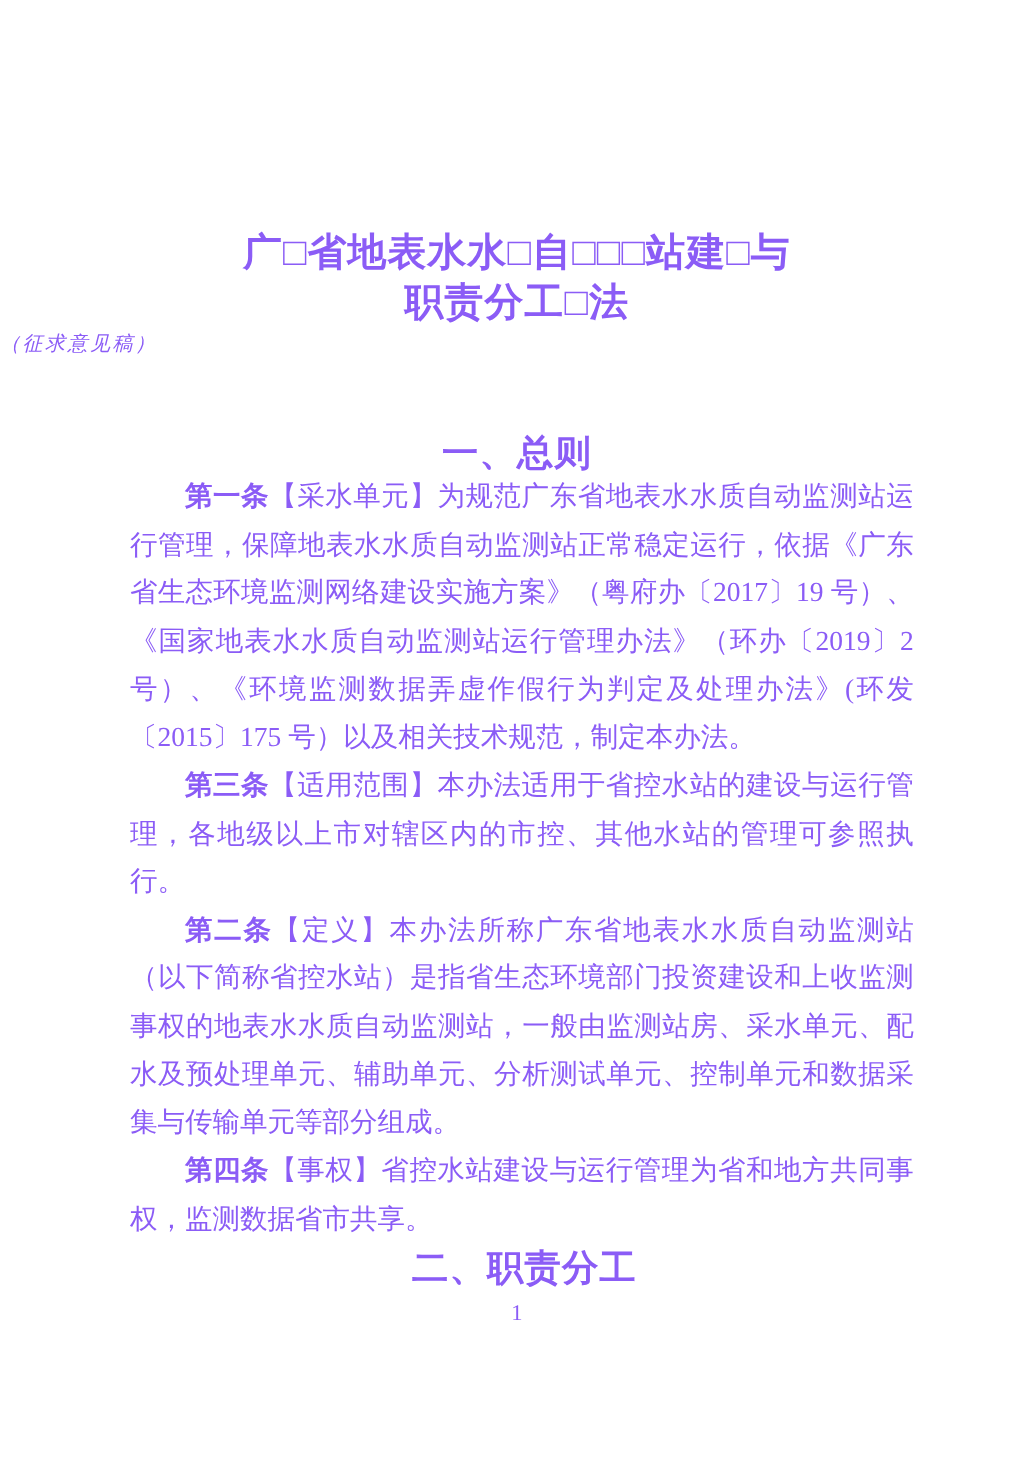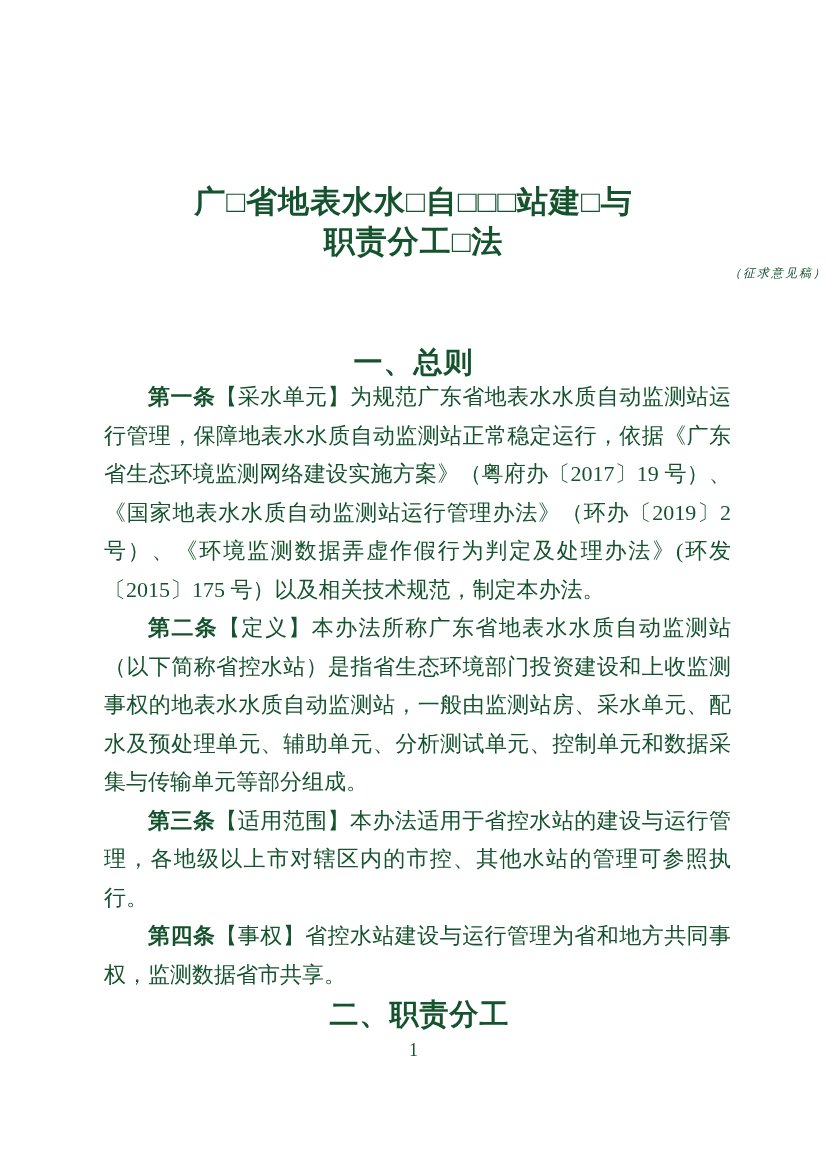--- a/index.html
+++ b/index.html
@@ -6,45 +6,45 @@
     margin: 0;
     padding: 0;
     background: #ffffff;
   }
   .page {
     position: relative;
     width: 827px;
     height: 1169px;
     margin: 0 auto;
     background: #ffffff;
-    color: #14532d;
+    color: #8b5cf6;
     font-family: "Liberation Serif", serif;
     overflow: hidden;
   }
   .doc-title {
     position: absolute;
     top: 182px;
     left: 0;
     right: 0;
     text-align: center;
     font-family: "Liberation Sans", sans-serif;
     font-weight: bold;
     font-size: 31px;
     line-height: 40px;
     letter-spacing: 1px;
   }
   .subtitle {
     position: absolute;
     top: 265px;
     left: 0;
     right: 0;
-    text-align: right;
+    text-align: left;
     font-family: "Liberation Serif", serif;
     font-style: italic;
-    font-size: 12px;
+    font-size: 16px;
     letter-spacing: 2px;
   }
   .sec-heading {
     position: absolute;
     left: 0;
     right: 0;
     text-align: center;
     font-family: Liberation Mono, monospace;
     font-weight: bold;
     font-size: 29px;
@@ -87,22 +87,22 @@
     <div>广□省地表水水□自□□□站建□与</div>
     <div>职责分工□法</div>
   </div>
 
   <div class="subtitle">（征求意见稿）</div>
 
   <div class="sec-heading h1">一、总则</div>
 
   <div class="body-text">
     <p class="article"><span class="art-num">第一条</span><span class="art-label">【采水单元】</span><span class="art-body">为规范广东省地表水水质自动监测站运行管理，保障地表水水质自动监测站正常稳定运行，依据《广东省生态环境监测网络建设实施方案》（粤府办〔2017〕19 号）、《国家地表水水质自动监测站运行管理办法》（环办〔2019〕2 号）、《环境监测数据弄虚作假行为判定及处理办法》(环发〔2015〕175 号）以及相关技术规范，制定本办法。</span></p>
+    <p class="article"><span class="art-num">第三条</span><span class="art-label">【适用范围】</span><span class="art-body">本办法适用于省控水站的建设与运行管理，各地级以上市对辖区内的市控、其他水站的管理可参照执行。</span></p>
     <p class="article"><span class="art-num">第二条</span><span class="art-label">【定义】</span><span class="art-body">本办法所称广东省地表水水质自动监测站（以下简称省控水站）是指省生态环境部门投资建设和上收监测事权的地表水水质自动监测站，一般由监测站房、采水单元、配水及预处理单元、辅助单元、分析测试单元、控制单元和数据采集与传输单元等部分组成。</span></p>
-    <p class="article"><span class="art-num">第三条</span><span class="art-label">【适用范围】</span><span class="art-body">本办法适用于省控水站的建设与运行管理，各地级以上市对辖区内的市控、其他水站的管理可参照执行。</span></p>
     <p class="article"><span class="art-num">第四条</span><span class="art-label">【事权】</span><span class="art-body">省控水站建设与运行管理为省和地方共同事权，监测数据省市共享。</span></p>
   </div>
 
   <div class="sec-heading h2">二、职责分工</div>
 
   <div class="page-number">1</div>
 
 </div>
 
 </body></html>

